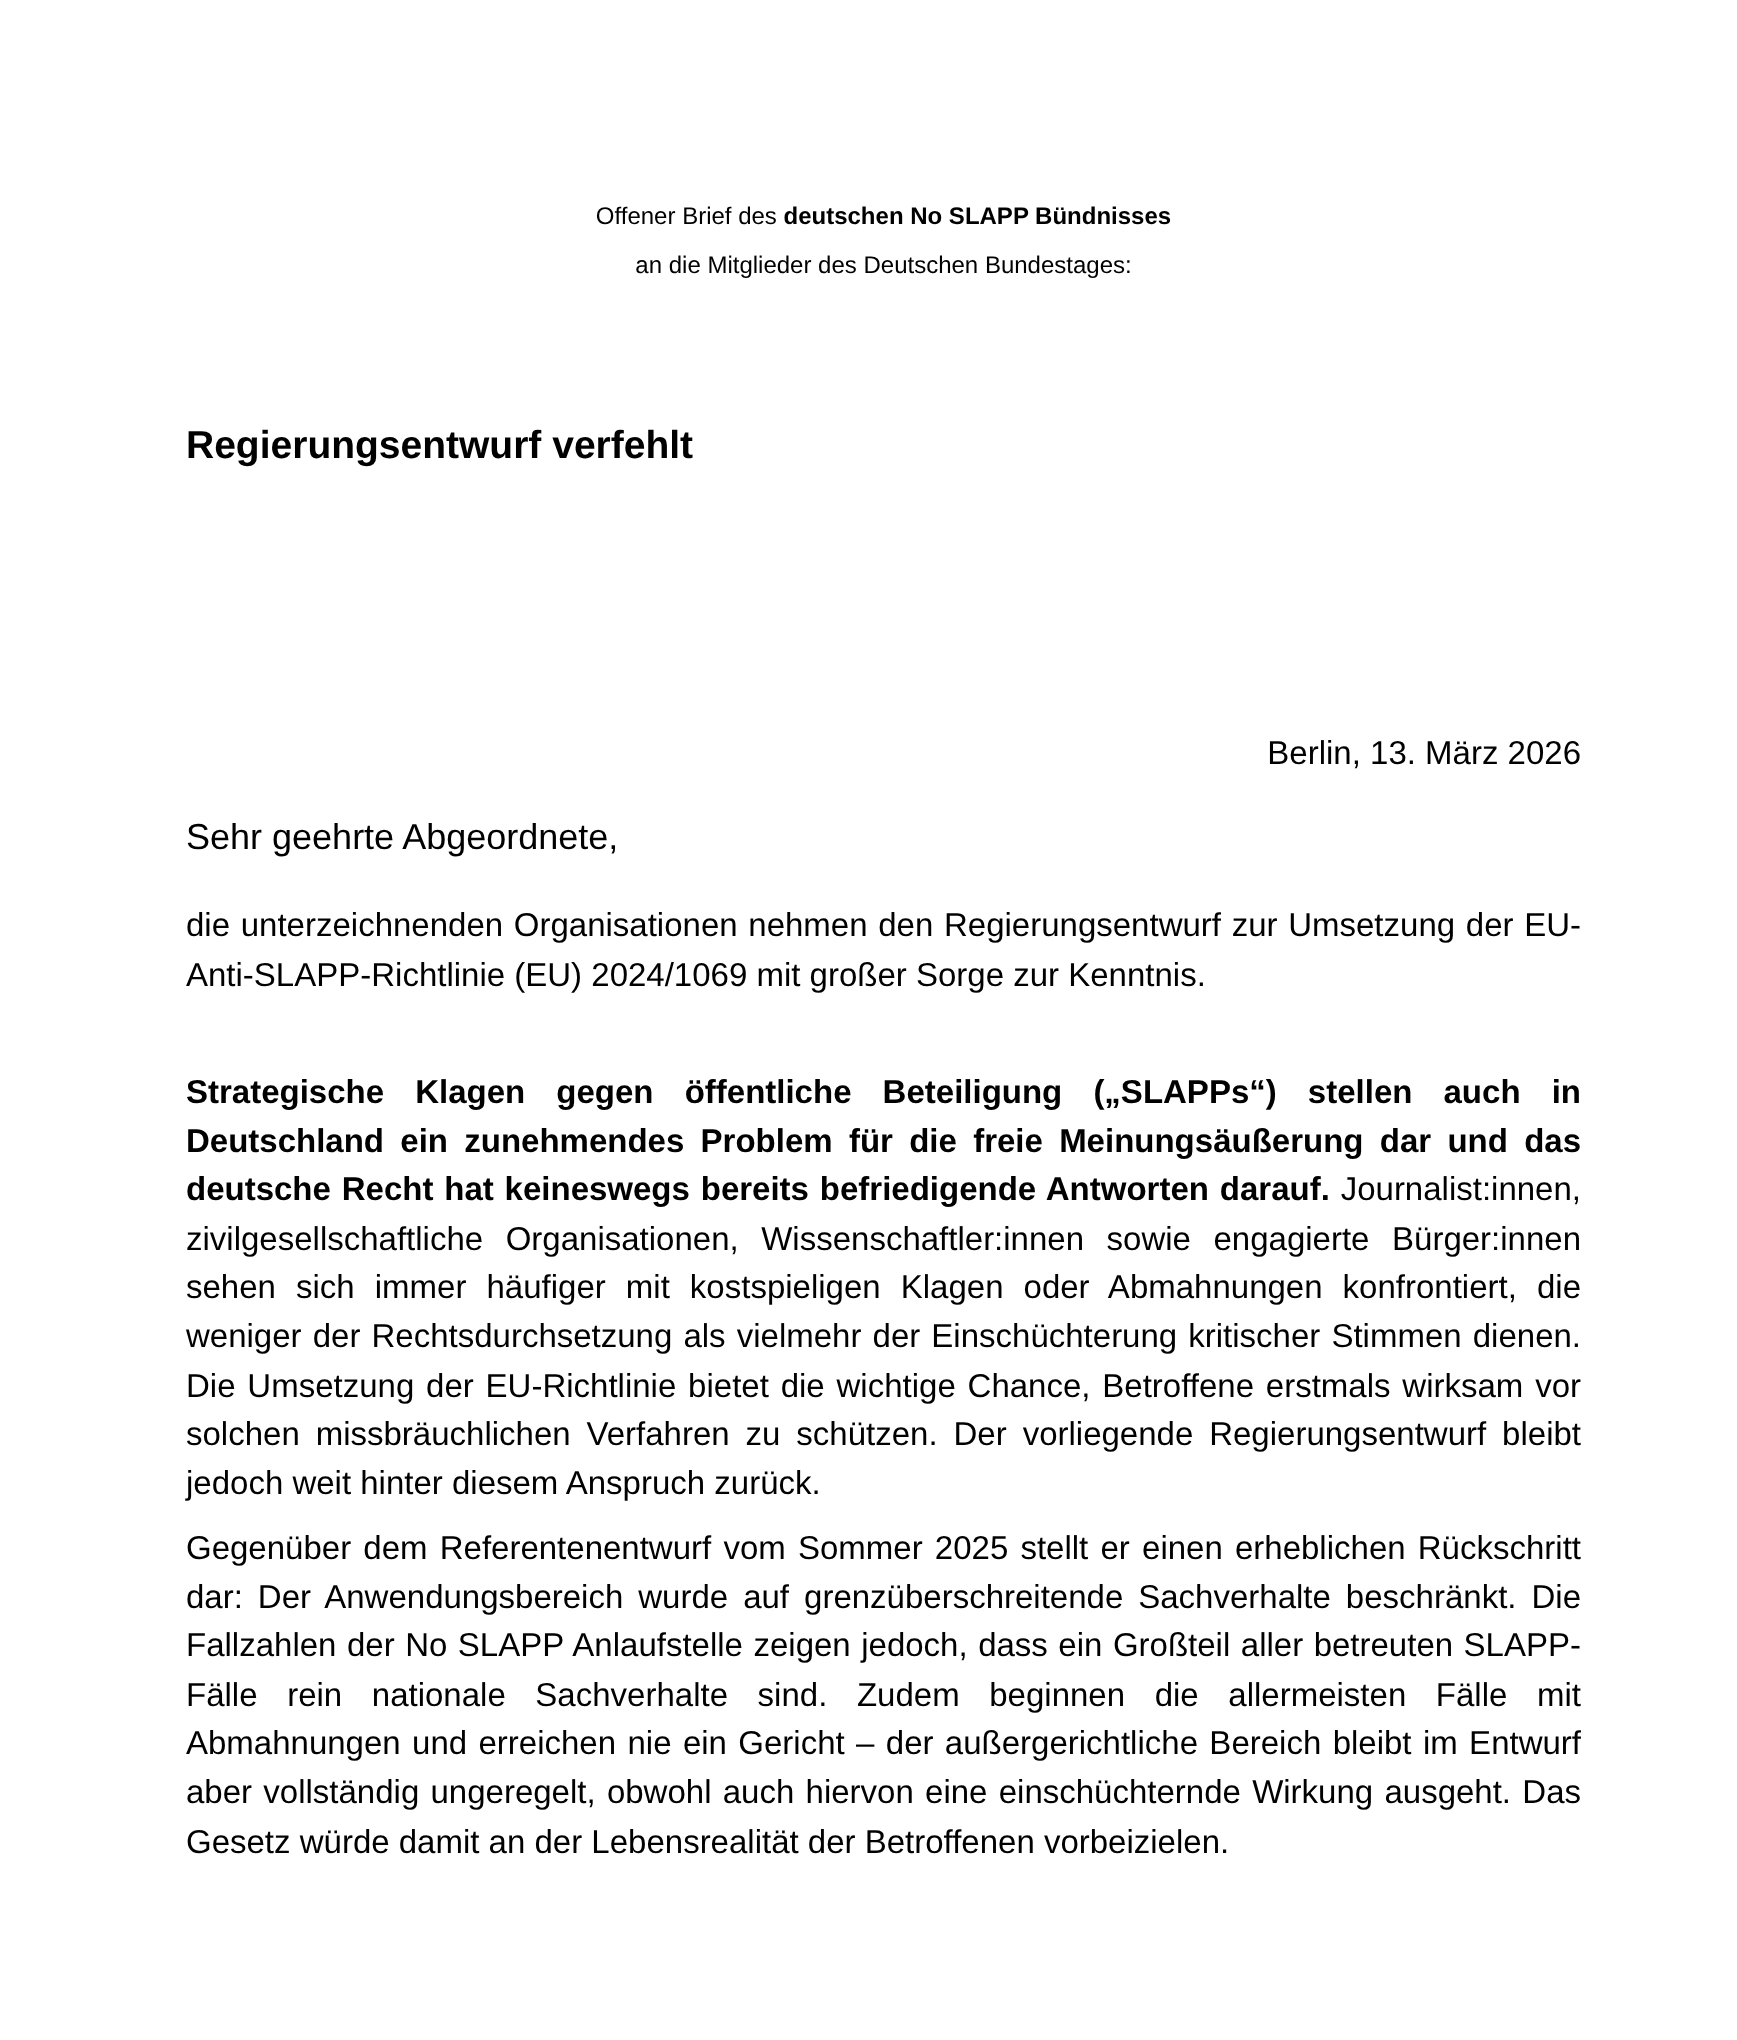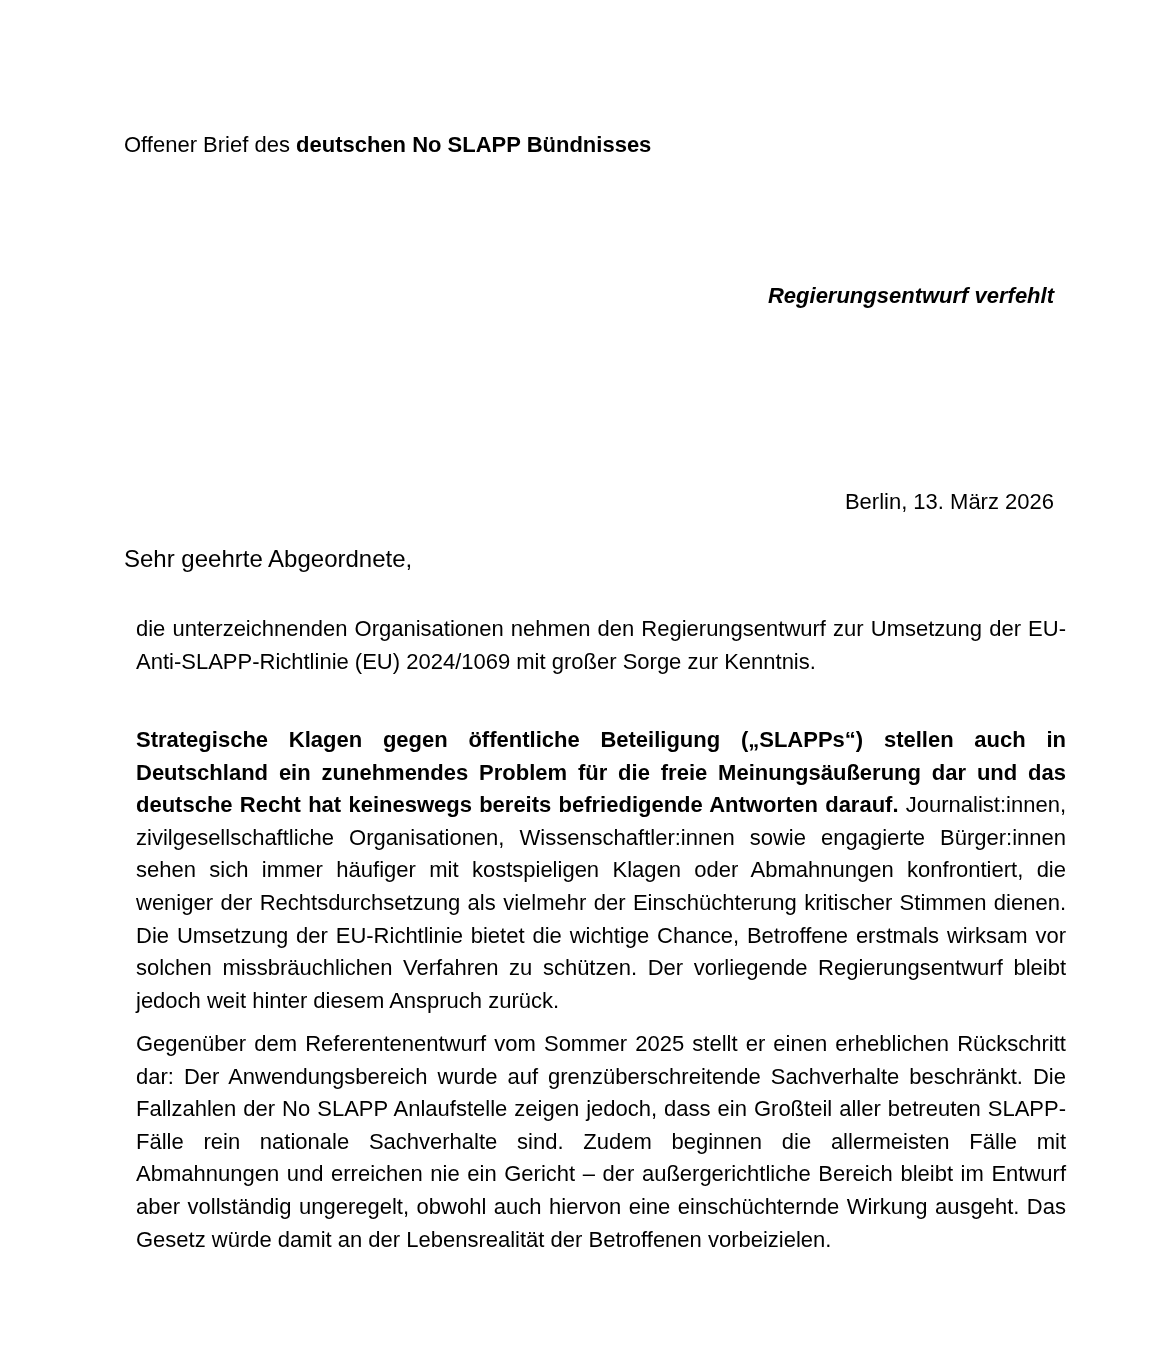--- a/index.html
+++ b/index.html
@@ -19,34 +19,34 @@
       position: absolute;
       left: 124px;
       top: 0;
       width: 930px;
     }
     .intro {
       position: absolute;
       left: 0;
       top: 128px;
       width: 930px;
-      font-size: 22px;
+      text-align: center;
+      font-size: 16px;
       line-height: 33px;
     }
     .intro b { font-weight: bold; }
     .title {
       position: absolute;
       left: 0;
       top: 277px;
       width: 930px;
-      text-align: right;
-      font-size: 22px;
+      text-align: left;
+      font-size: 26px;
       line-height: 38px;
       font-weight: bold;
-      font-style: italic;
     }
     .date {
       position: absolute;
       right: 0;
       top: 486px;
       font-size: 22px;
       line-height: 32px;
       text-align: right;
     }
     .salutation {
@@ -56,36 +56,37 @@
       font-size: 24px;
       line-height: 32px;
     }
     .body-text {
       position: absolute;
       left: 0;
       width: 930px;
       font-size: 22px;
       line-height: 32.6px;
       text-align: justify;
-      margin: 12px;
+      margin: 0;
     }
     .p1 { top: 601px; }
     .p2 { top: 712px; }
     .p3 { top: 1016px; }
     .bold { font-weight: bold; }
   </style>
 </head>
 <body>
 
 <div class="page">
 
   <div class="intro">
     <div>
       <span>Offener Brief des </span><b>deutschen No SLAPP Bündnisses</b>
     </div>
+    <div>an die Mitglieder des Deutschen Bundestages:</div>
   </div>
 
   <div class="title">
     <div>Regierungsentwurf verfehlt</div>
   </div>
 
   <div class="date">Berlin, 13. März 2026</div>
 
   <div class="salutation">Sehr geehrte Abgeordnete,</div>
 

